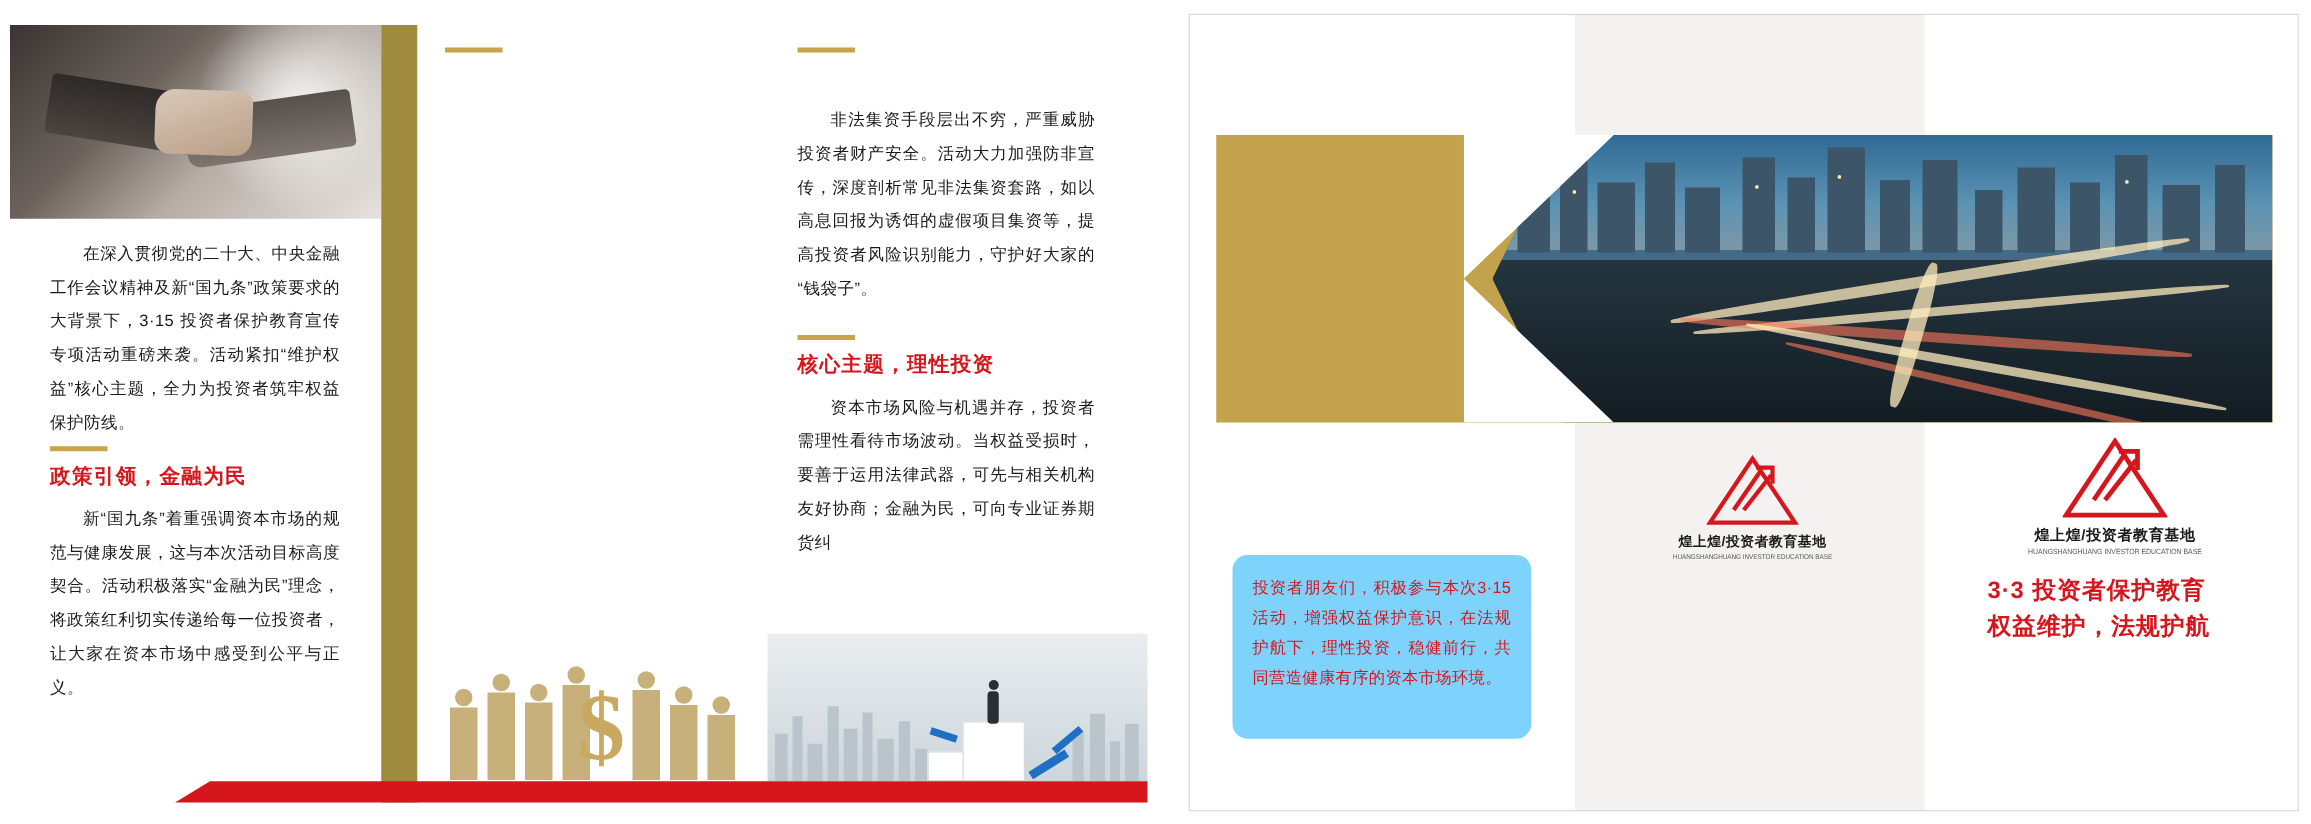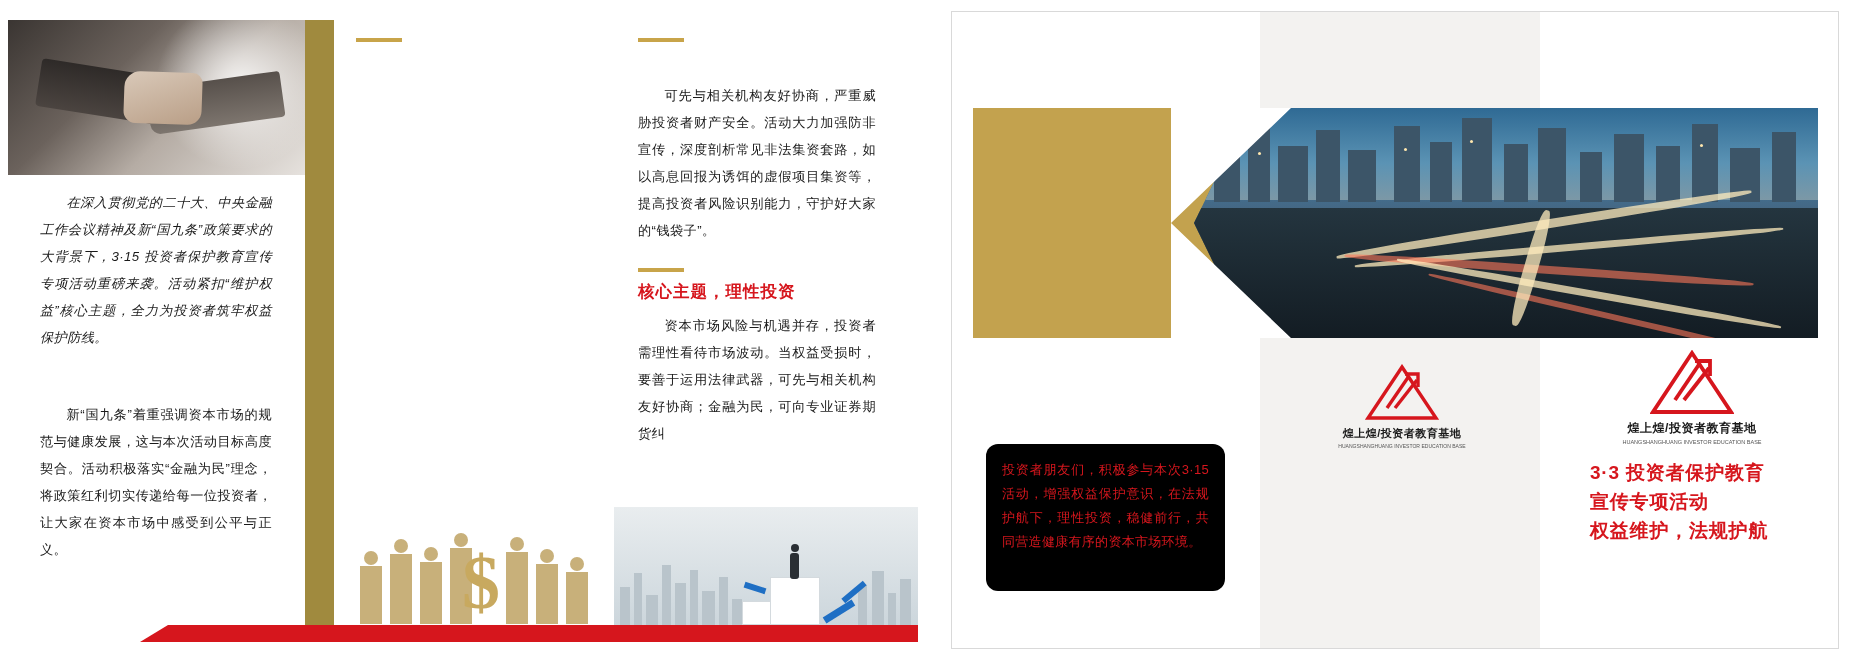--- a/index.html
+++ b/index.html
@@ -119,21 +119,20 @@
     text-align: justify;
     letter-spacing: 0.4px;
   }
   .para.indent { text-indent: 2em; }
 
   .p1-text1 {
     position: absolute;
     left: 32px;
     top: 14px;
     width: 232px;
-    font-style: italic;
   }
   .head-red {
     color: #d6161d;
     font-weight: bold;
     font-size: 16.5px;
     letter-spacing: 1px;
     white-space: nowrap;
   }
   .head-rule {
     width: 46px;
@@ -414,21 +413,21 @@
     background: #ffffff;
     clip-path: polygon(0% 0%, 100% 0%, 0% 50%, 100% 100%, 0% 100%);
   }
 
   .callout {
     position: absolute;
     left: 34px;
     top: 432px;
     width: 239px;
     height: 147px;
-    background: #000000;
+    background: #7dd3fc;
     border-radius: 12px;
     box-sizing: border-box;
     padding: 14px 16px;
   }
   .callout-text {
     color: #d6161d;
     font-size: 13px;
     line-height: 24px;
     letter-spacing: 0.3px;
     text-align: justify;
@@ -494,20 +493,24 @@
           <div class="handshake">
             <div class="hs-arm-a"></div>
             <div class="hs-arm-b"></div>
             <div class="hs-hand"></div>
           </div>
         </div>
 
         <div class="p1-body">
           <div class="p1-text1 para indent">在深入贯彻党的二十大、中央金融工作会议精神及新“国九条”政策要求的大背景下，3·15 投资者保护教育宣传专项活动重磅来袭。活动紧扣“维护权益”核心主题，全力为投资者筑牢权益保护防线。</div>
 
+          <div class="p1-head2">
+            <div class="head-rule"></div>
+            <div class="head-red">政策引领，金融为民</div>
+          </div>
 
           <div class="p1-text2 para indent">新“国九条”着重强调资本市场的规范与健康发展，这与本次活动目标高度契合。活动积极落实“金融为民”理念，将政策红利切实传递给每一位投资者，让大家在资本市场中感受到公平与正义。</div>
         </div>
       </div>
 
       <div class="gold-spine"></div>
 
       <div class="panel2">
         <div class="p2-head">
           <div class="head-rule"></div>
@@ -536,21 +539,21 @@
               <span class="head"></span>
             </div>
           <div class="dollar">$</div>
         </div>
       </div>
 
       <div class="panel3">
         <div class="p3-head1">
           <div class="head-rule"></div>
         </div>
-        <div class="p3-text1 para indent">可先与相关机构友好协商，严重威胁投资者财产安全。活动大力加强防非宣传，深度剖析常见非法集资套路，如以高息回报为诱饵的虚假项目集资等，提高投资者风险识别能力，守护好大家的“钱袋子”。</div>
+        <div class="p3-text1 para indent">非法集资手段层出不穷，严重威胁投资者财产安全。活动大力加强防非宣传，深度剖析常见非法集资套路，如以高息回报为诱饵的虚假项目集资等，提高投资者风险识别能力，守护好大家的“钱袋子”。</div>
 
         <div class="p3-head2">
           <div class="head-rule"></div>
           <div class="head-red">核心主题，理性投资</div>
         </div>
         <div class="p3-text2 para indent">资本市场风险与机遇并存，投资者需理性看待市场波动。当权益受损时，要善于运用法律武器，可先与相关机构友好协商；金融为民，可向专业证券期货纠</div>
 
         <div class="city-photo">
           <div class="sky-bld" style="left:6px;  width:10px; height:38px;"></div>
           <div class="sky-bld" style="left:20px; width:8px;  height:52px;"></div>
@@ -649,18 +652,17 @@
           <path d="M34 50 L59 18" fill="none" stroke="#d6161d" stroke-width="3.8"></path>
           <path d="M45 11 L60 11 L60 26" fill="none" stroke="#d6161d" stroke-width="3.8"></path>
         </svg>
       </div>
       <div class="logo-name" style="font-size:12px; margin-top:4px;">煌上煌/投资者教育基地</div>
       <div class="logo-sub" style="font-size:6px; margin-top:2px;">HUANGSHANGHUANG INVESTOR EDUCATION BASE</div>
     </div>
 
     <div class="rc-title">
       <div class="rc-line">3·3 投资者保护教育</div>
-      <div class="rc-line">宣传专项活动</div>
       <div class="rc-line">权益维护，法规护航</div>
     </div>
 
   </div>
 </div>
 
 </body></html>

